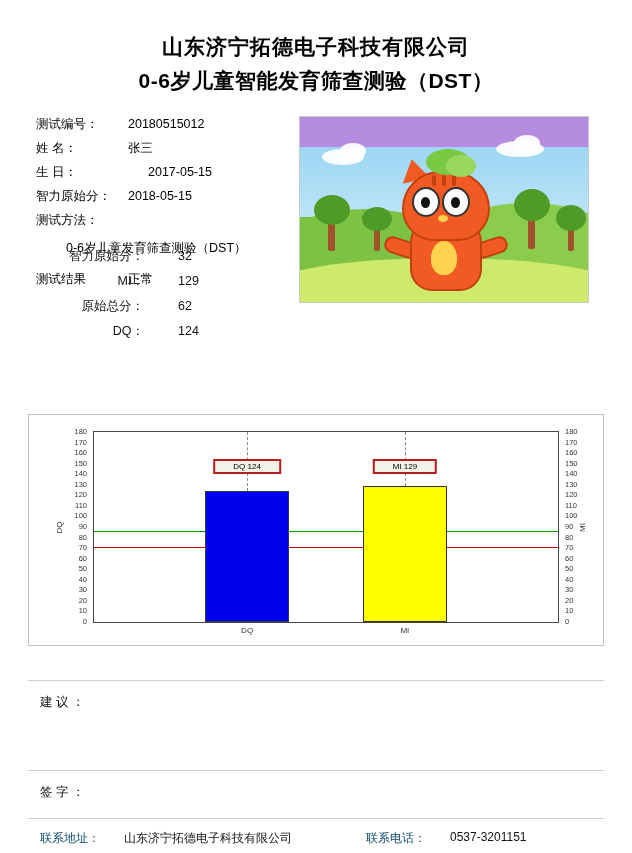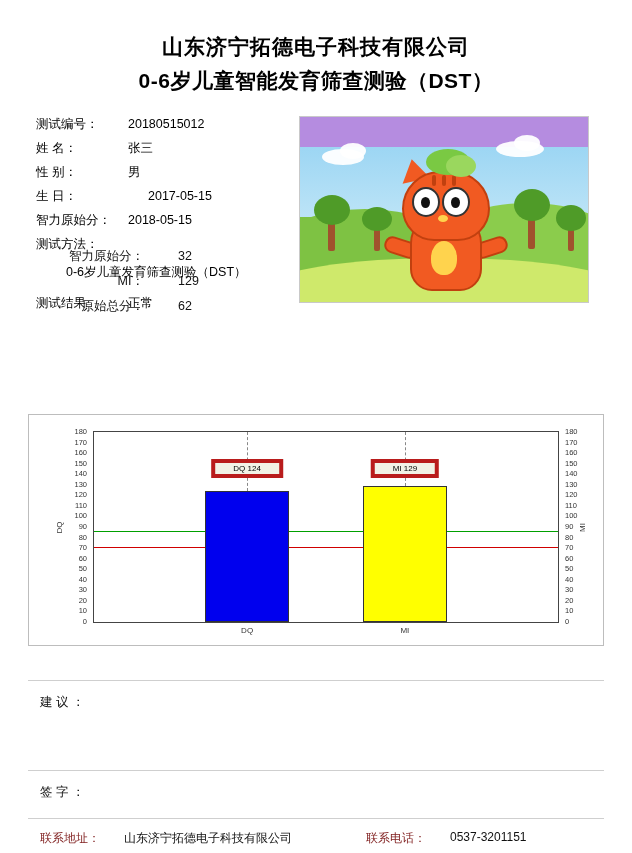--- a/index.html
+++ b/index.html
@@ -273,21 +273,21 @@
   .bar-guide {
     position: absolute;
     top: 0;
     width: 0;
     border-left: 1px dashed #888;
   }
   .bar-tag {
     position: absolute;
     transform: translateX(-50%);
     background: #f2f2e6;
-    border: 4px solid #b91c1c;
+    border: 2px solid #b91c1c;
     font-size: 8px;
     padding: 1px 18px;
     white-space: nowrap;
     color: #000;
   }
   .x-label {
     position: absolute;
     transform: translateX(-50%);
     font-size: 8px;
     color: #333;
@@ -319,21 +319,21 @@
     font-size: 12.5px;
   }
   .footer {
     position: absolute;
     left: 40px;
     top: 830px;
     right: 28px;
     font-size: 12px;
     display: flex;
   }
-  .footer-label { color: #7f1d1d; font-weight: normal; }
+  .footer-label { color: #0c4a6e; font-weight: normal; }
   .footer-value { margin-left: 24px; }
   .footer-phone { margin-left: 74px; }
 </style>
 </head>
 <body>
 
 <div class="page">
 
   <div class="title-block">
     <div class="title-main">山东济宁拓德电子科技有限公司</div>
@@ -345,24 +345,20 @@
     <div class="info-list">
       <div class="info-row">
         <span class="info-label">测试编号：</span>
         <span class="info-value">20180515012</span>
       </div>
       <div class="info-row">
         <span class="info-label">姓 名：</span>
         <span class="info-value">张三</span>
       </div>
       <div class="info-row">
-        <span class="info-label">性 别：</span>
-        <span class="info-value">男</span>
-      </div>
-      <div class="info-row">
         <span class="info-label">生 日：</span>
         <span class="info-value indent-a">2017-05-15</span>
       </div>
       <div class="info-row">
         <span class="info-label">智力原始分：</span>
         <span class="info-value">2018-05-15</span>
       </div>
       <div class="info-row">
         <span class="info-label">测试方法：</span>
         <span class="info-value"></span>
@@ -380,20 +376,24 @@
         <span class="score-label">智力原始分：</span>
         <span class="score-value">32</span>
       </div>
       <div class="score-row">
         <span class="score-label">MI：</span>
         <span class="score-value">129</span>
       </div>
       <div class="score-row">
         <span class="score-label">原始总分：</span>
         <span class="score-value">62</span>
+      </div>
+      <div class="score-row">
+        <span class="score-label">DQ：</span>
+        <span class="score-value">124</span>
       </div>
     </div>
 
     <div class="illus">
       <div class="sky"></div>
       <div class="sky-band"></div>
       <div class="cloud" style="left:22px; top:32px; width:42px; height:16px;"></div>
       <div class="cloud" style="left:40px; top:26px; width:26px; height:16px;"></div>
       <div class="cloud" style="left:196px; top:24px; width:48px; height:16px;"></div>
       <div class="cloud" style="left:214px; top:18px; width:26px; height:16px;"></div>

